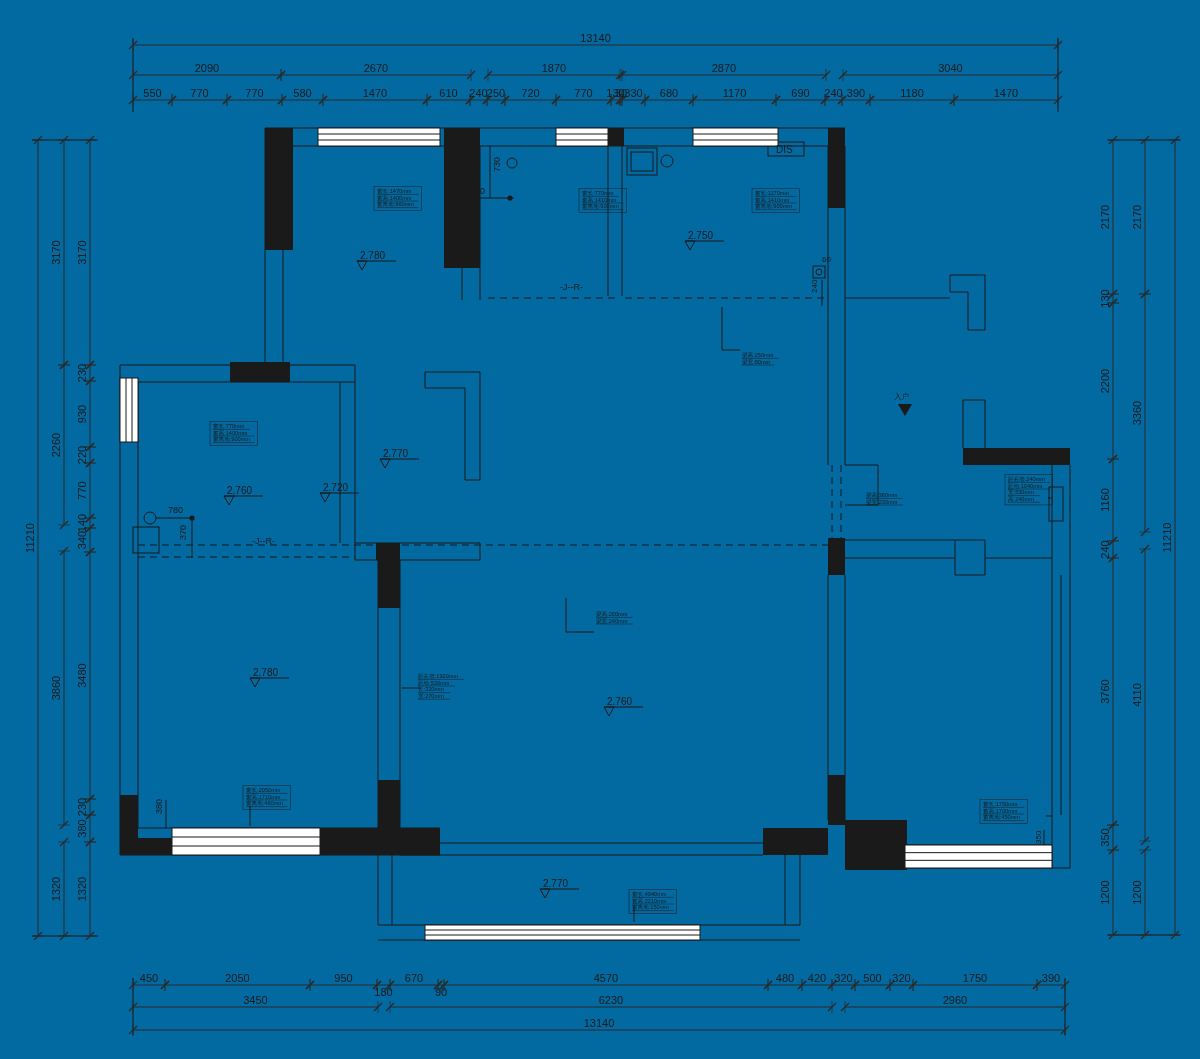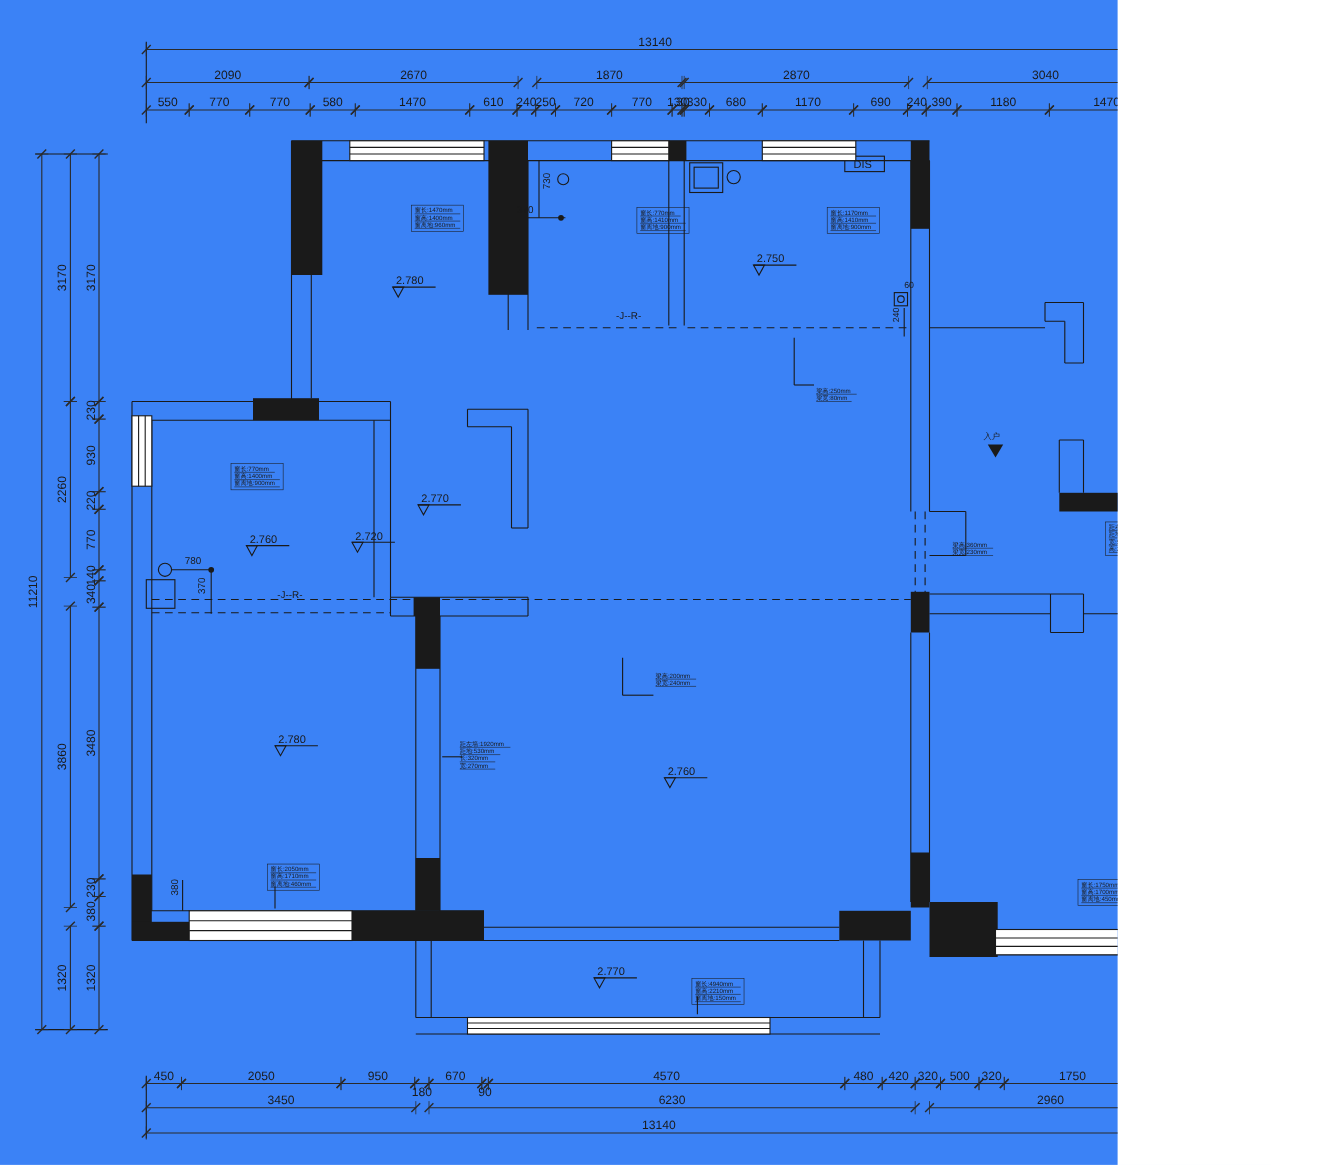--- a/index.html
+++ b/index.html
@@ -1,16 +1,16 @@
 <!DOCTYPE html>
 <html><head>
 <meta charset="utf-8">
 <style>
   html,body{margin:0;padding:0;background:#fff;}
-  .canvas{position:relative;width:1016px;height:1059px;background:#3b82f6;overflow:hidden;}
+  .canvas{position:relative;width:1200px;height:1059px;background:#0369a1;overflow:hidden;}
   svg{position:absolute;left:0;top:0;}
   text{font-family:"Liberation Sans","DejaVu Sans",sans-serif;fill:#1a1a1a;}
 </style>
 </head>
 <body>
 
 <div class="canvas">
   <svg id="plan" width="1200" height="1059" viewBox="0 0 1200 1059">
       <g>
         <line x1="265" y1="128" x2="845" y2="128" stroke="#1a1a1a" stroke-width="1"></line>

